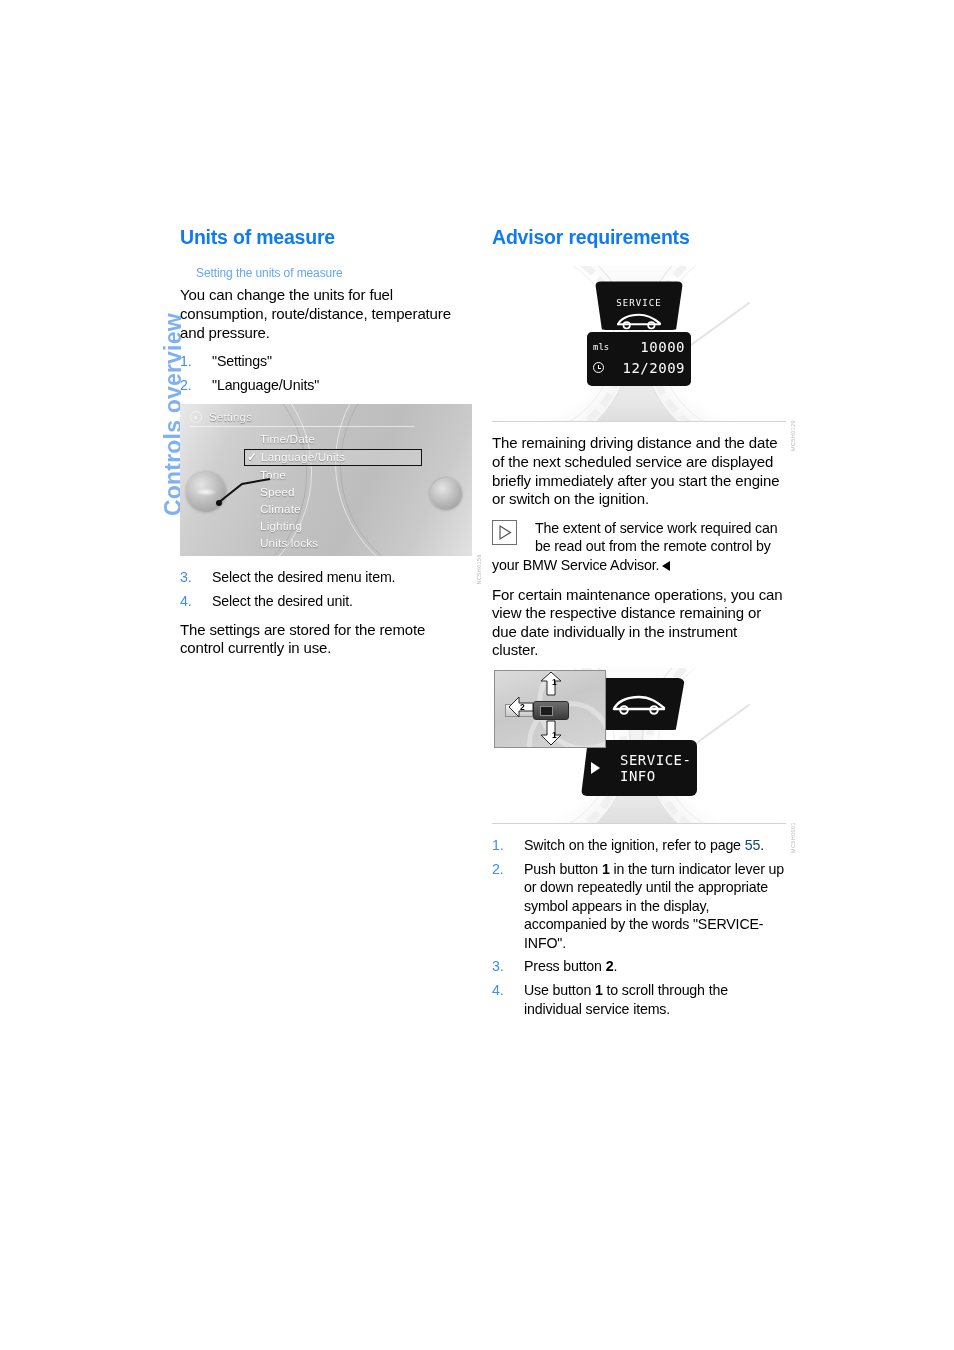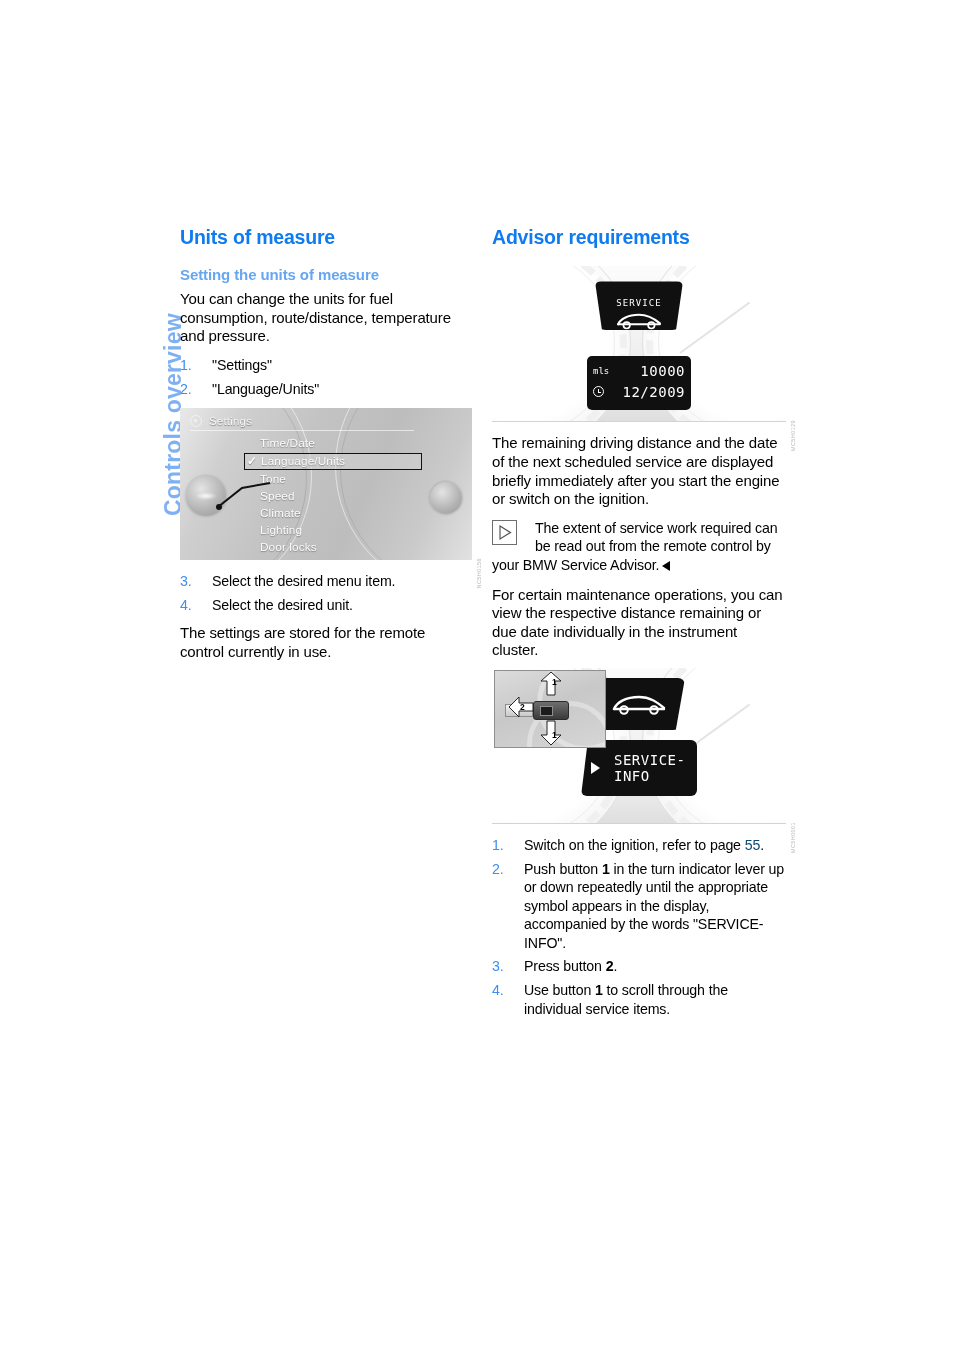--- a/index.html
+++ b/index.html
@@ -57,24 +57,24 @@
 
   h1.sec-title {
     font-size: 19.5px;
     font-weight: bold;
     color: #0F7BF0;
     margin: 0 0 17px 0;
     line-height: 1.2;
     letter-spacing: -0.2px;
   }
   h2.sub-title {
-    font-size: 15px;
-    font-weight: bold;
+    font-size: 12px;
+    font-weight: normal;
     color: #66A6F2;
-    margin: 0 0 5px 0;
+    margin: 0 0 5px 16px;
     line-height: 1.25;
     letter-spacing: -0.1px;
   }
   p.body {
     font-size: 15px;
     line-height: 18.6px;
     margin: 0 0 10px 0;
     letter-spacing: -0.15px;
   }
   p.body.tight { margin-bottom: 8px; }
@@ -336,21 +336,20 @@
   .car-glyph { margin-top: 3px; }
   .lcd-bottom {
     left: 50%;
     margin-left: -52px;
     top: 66px;
     width: 104px;
     height: 54px;
     border-radius: 5px;
     padding: 4px 6px 0 6px;
     box-sizing: border-box;
-    margin-top: 24px;
   }
   .lcd-row {
     display: flex;
     align-items: center;
     justify-content: space-between;
     height: 21px;
     font-family: "DejaVu Sans Mono", monospace;
     font-size: 14px;
     letter-spacing: 0.5px;
   }
@@ -399,21 +398,21 @@
     margin-left: -58px;
     top: 72px;
     width: 116px;
     height: 56px;
     border-radius: 6px;
     clip-path: polygon(6% 0, 100% 0, 100% 100%, 0 100%);
     display: flex;
     align-items: center;
     padding-left: 10px;
     box-sizing: border-box;
-    gap: 14px;
+    gap: 20px;
   }
   .lcd-info .tri {
     width: 0; height: 0;
     border-top: 6px solid transparent;
     border-bottom: 6px solid transparent;
     border-left: 9px solid #fff;
     flex: none;
   }
   .lcd-info .info-txt {
     font-family: "DejaVu Sans Mono", monospace;
@@ -523,21 +522,21 @@
         <div class="menu">
           <div class="item">Time/Date</div>
           <div class="item selected">
             <span class="check">✓</span>
             <span>Language/Units</span>
           </div>
           <div class="item">Tone</div>
           <div class="item">Speed</div>
           <div class="item">Climate</div>
           <div class="item">Lighting</div>
-          <div class="item">Door locks</div>
+          <div class="item">Units locks</div>
         </div>
 
         <svg class="pointer" viewBox="0 0 56 36">
           <path d="M2 33 L26 14 L54 9" stroke="#111" stroke-width="2" fill="none"></path>
           <circle cx="3" cy="33" r="3" fill="#111"></circle>
         </svg>
       </div>
       <div class="fig-code">NC5H0156</div>
     </div>
 

